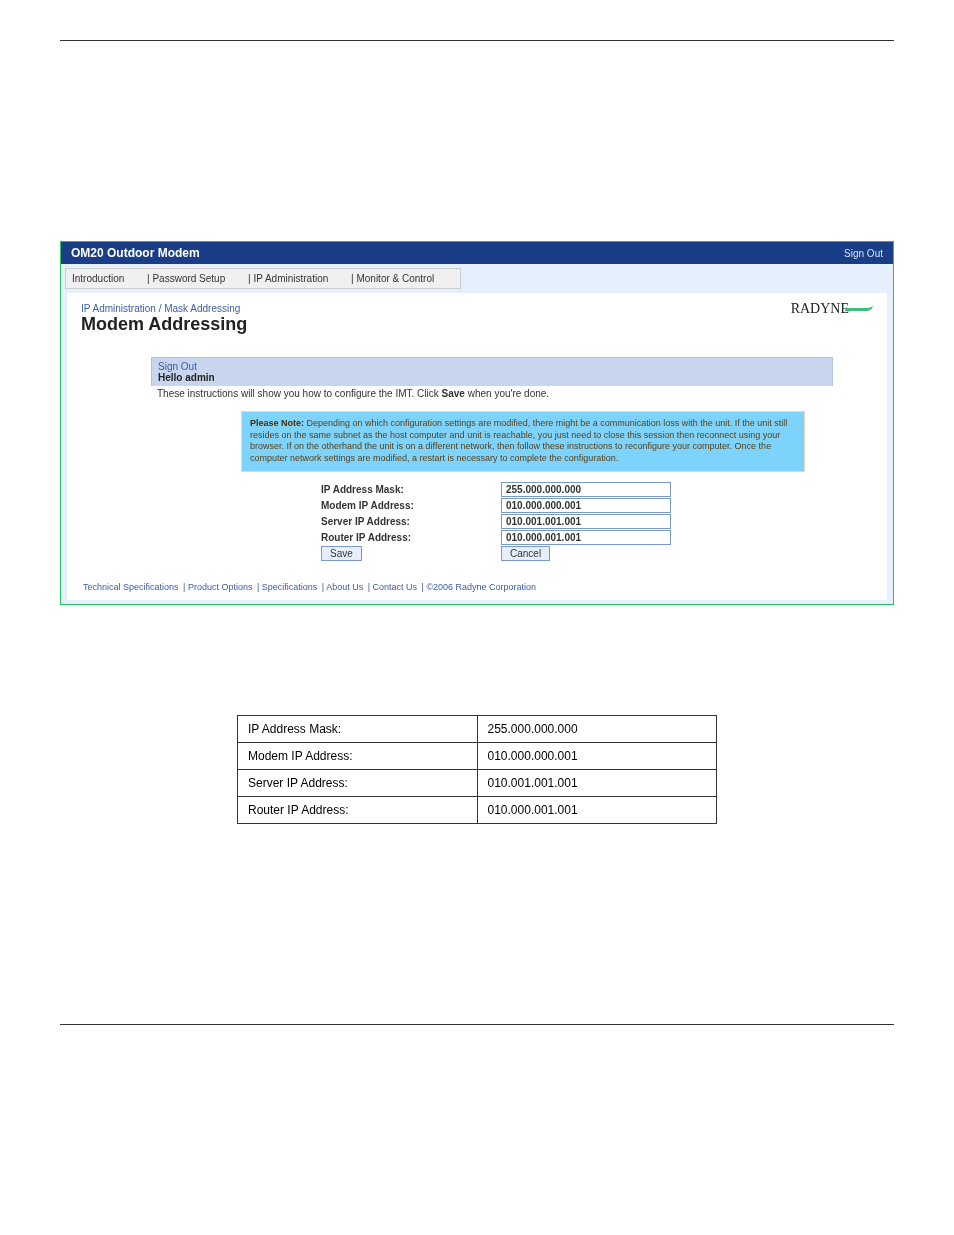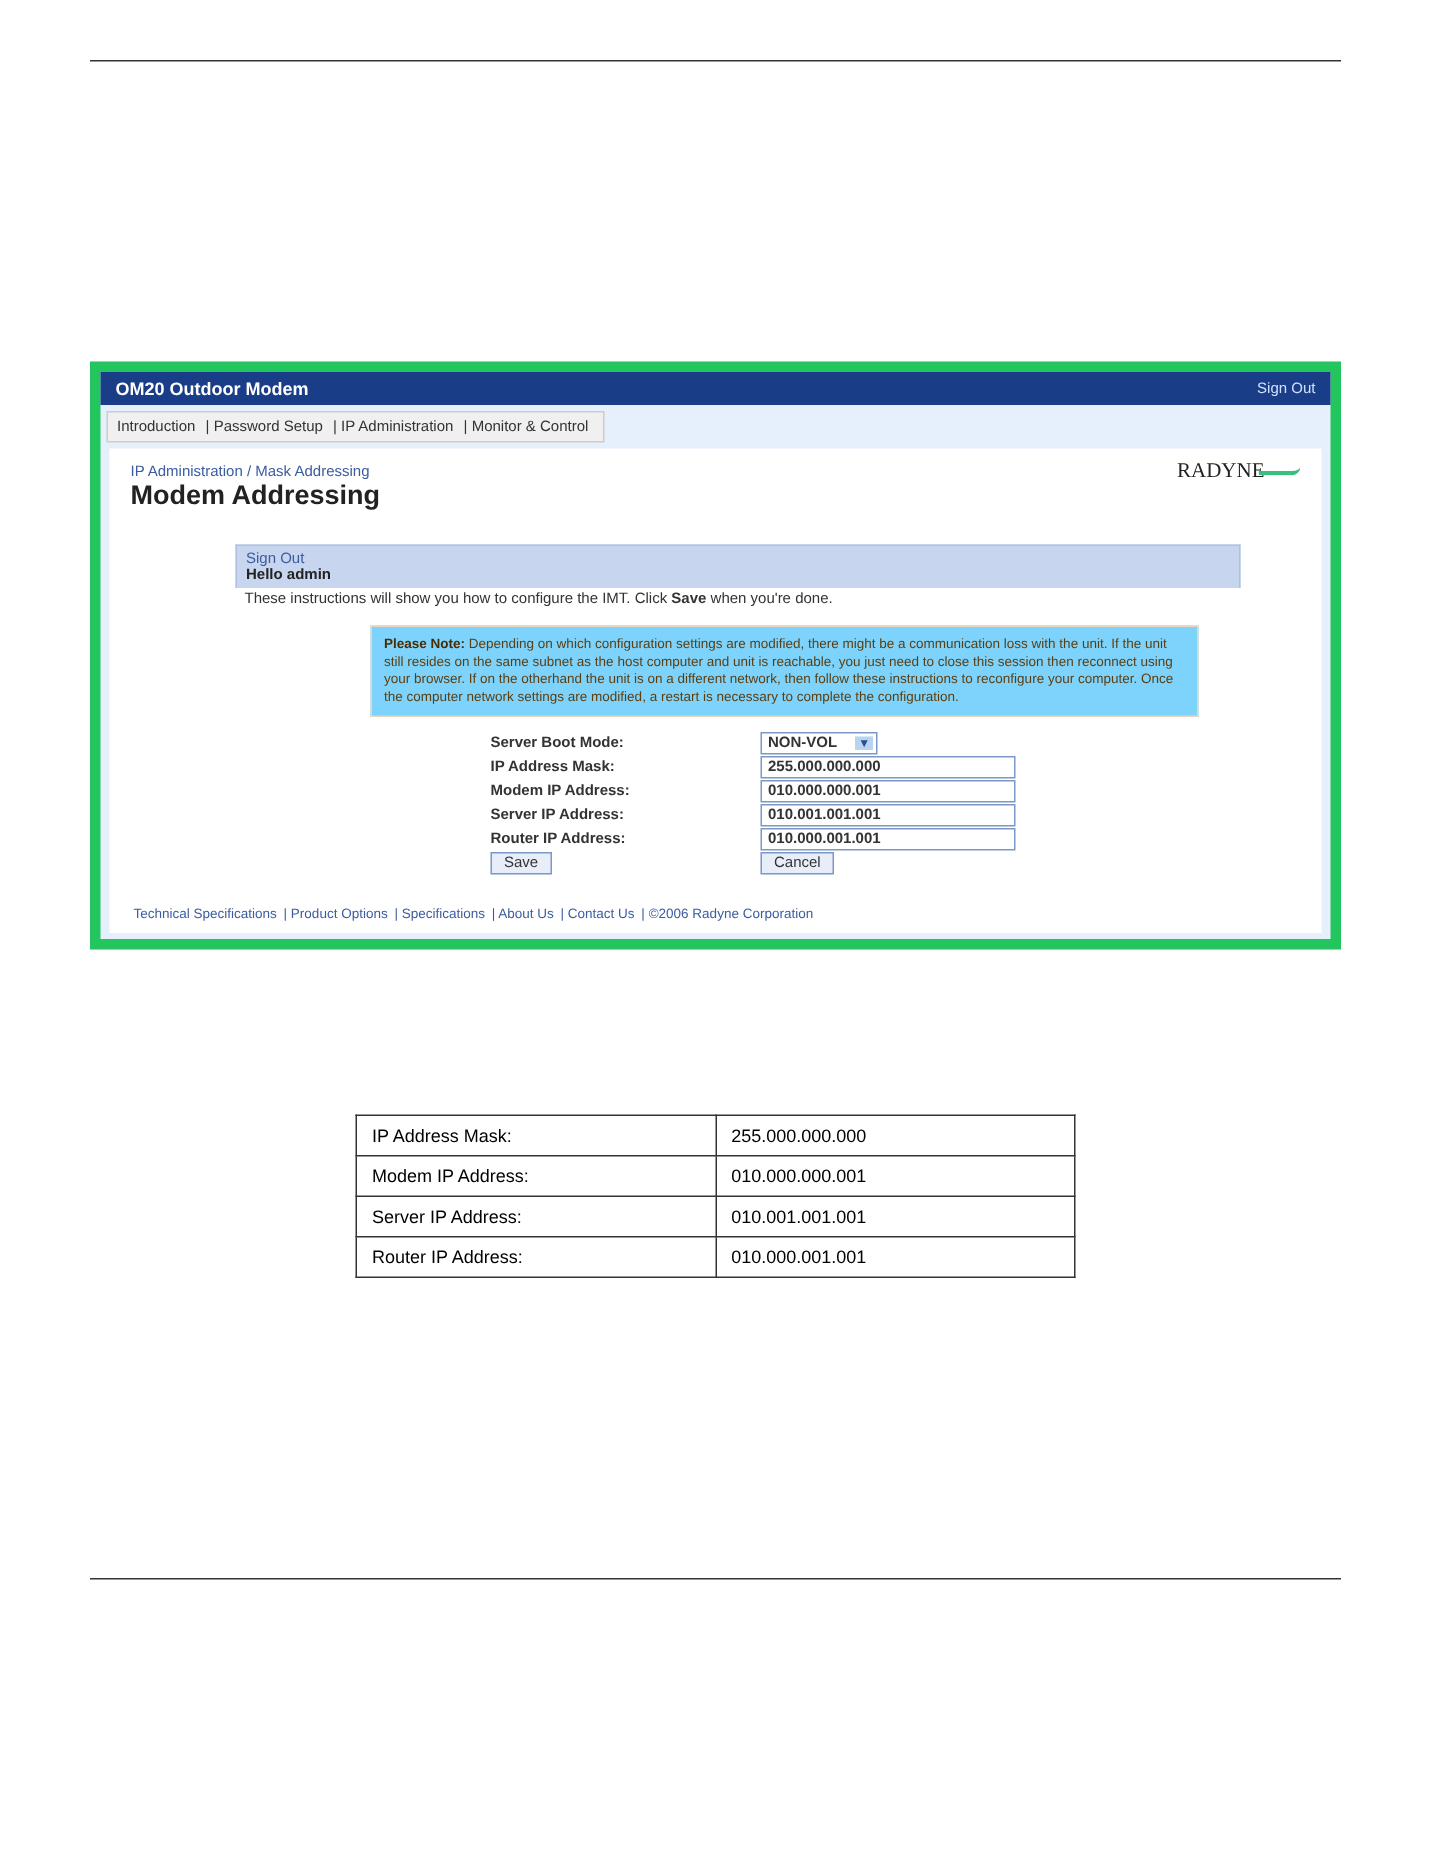--- a/index.html
+++ b/index.html
@@ -11,21 +11,21 @@
     padding: 40px 60px 60px 60px;
     font-size: 12px;
     color: #000;
   }
   .top-rule {
     border-top: 1px solid #333;
     height: 0;
     margin-bottom: 200px;
   }
   .screenshot {
-    border: 7px solid #22c55e;
+    border: 1px solid #22c55e;
     background: #e6effc;
     font-size: 10px;
     color: #333;
   }
   .ss-titlebar {
     background: #1a3d87;
     color: #fff;
     padding: 4px 10px;
     font-weight: bold;
     font-size: 12px;
@@ -40,21 +40,21 @@
   }
   .ss-menu {
     background: #f0f0f0;
     border: 1px solid #ccc;
     margin: 4px;
     padding: 4px 6px;
     font-size: 10px;
     color: #333;
     display: inline-block;
   }
-  .ss-menu span { margin-right: 4px; }
+  .ss-menu span { margin-right: 20px; }
   .ss-body {
     background: #fff;
     margin: 0 6px 4px 6px;
     padding: 10px 14px 8px 14px;
     position: relative;
   }
   .ss-bc {
     color: #3b5da0;
     font-size: 10px;
   }
@@ -211,27 +211,20 @@
         <span class="hello">Hello admin</span>
       </div>
       <div class="ss-instructions">
         <span>These instructions will show you how to configure the IMT. Click </span><b>Save</b><span> when you're done.</span>
       </div>
       <div class="ss-note">
         <b>Please Note:</b><span> Depending on which configuration settings are modified, there might be a communication loss with the unit. If the unit still resides on the same subnet as the host computer and unit is reachable, you just need to close this session then reconnect using your browser. If on the otherhand the unit is on a different network, then follow these instructions to reconfigure your computer. Once the computer network settings are modified, a restart is necessary to complete the configuration.</span>
       </div>
       <div class="ss-form">
         <div class="ss-row">
-          <label>Server Boot Mode:</label>
-          <span class="sel">
-            <span>NON-VOL</span>
-            <span class="sel-btn">▼</span>
-          </span>
-        </div>
-        <div class="ss-row">
           <label>IP Address Mask:</label>
           <span class="val">255.000.000.000</span>
         </div>
         <div class="ss-row">
           <label>Modem IP Address:</label>
           <span class="val">010.000.000.001</span>
         </div>
         <div class="ss-row">
           <label>Server IP Address:</label>
           <span class="val">010.001.001.001</span>

